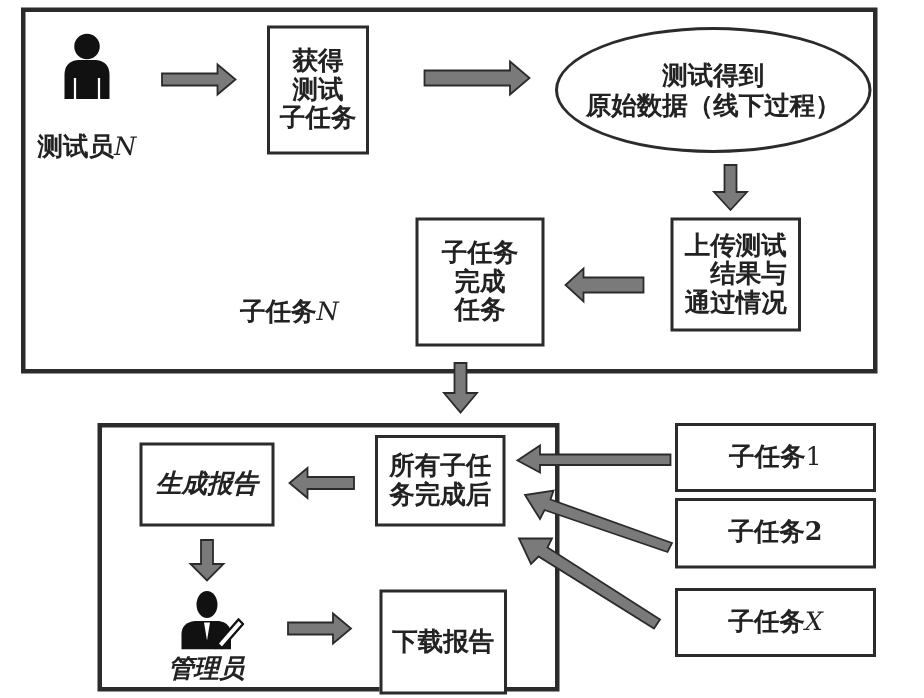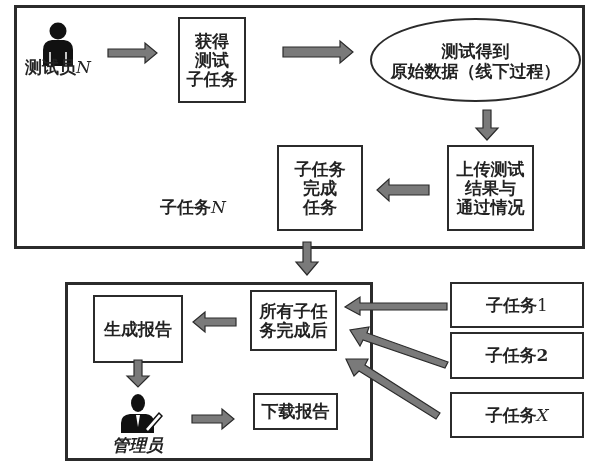--- a/index.html
+++ b/index.html
@@ -21,47 +21,47 @@
 <body>
 
 <div class="frame" style="left:14px;top:5px;width:571px;height:244px;"></div>
 <div class="frame" style="left:65px;top:282px;width:308px;height:179px;"></div>
 
 <svg style="position:absolute;left:38px;top:22px;" width="40" height="44" viewBox="0 0 40 44">
   <circle cx="20" cy="9" r="8.5" fill="#111"></circle>
   <path d="M5 44 L5 28 Q5 19 14 18 L26 18 Q35 19 35 28 L35 44 Z" fill="#111"></path>
   <path d="M12 30 L12 44 M28 30 L28 44" stroke="#fff" stroke-width="1.5"></path>
 </svg>
-<div class="lbl" style="left:25px;top:56px;">
+<div class="lbl" style="left:25px;top:86px;">
   <span>测试员</span><span class="ital">N</span>
 </div>
 
 <div class="box ml" style="left:178px;top:17px;width:68px;height:86px;">获得
 测试
 子任务</div>
 
 <div class="ellipse ml" style="left:370px;top:18px;width:211px;height:84px;padding-top:2px;">测试得到
 原始数据（线下过程）</div>
 
-<div class="box ml" style="left:447px;top:145px;width:87px;height:86px;">上传测试
+<div class="box ml" style="left:447px;top:145px;width:87px;height:76px;text-align:right;">上传测试
 结果与
 通过情况</div>
 
 <div class="box ml" style="left:277px;top:145px;width:86px;height:86px;">子任务
 完成
 任务</div>
 
 <div class="lbl" style="left:160px;top:178px;margin-top:18px;">
   <span>子任务</span><span class="ital">N</span>
 </div>
 
 <div class="box ml" style="left:250px;top:290px;width:87px;height:61px;">所有子任
 务完成后</div>
-<div class="box" style="left:93px;top:295px;width:90px;height:68px;">生成报告</div>
-<div class="box" style="left:253px;top:393px;width:85px;height:37px;">下载报告</div>
+<div class="box" style="left:93px;top:295px;width:90px;height:56px;font-style:italic;">生成报告</div>
+<div class="box" style="left:253px;top:393px;width:85px;height:70px;">下载报告</div>
 
 <svg style="position:absolute;left:117px;top:393px;" width="46" height="40" viewBox="0 0 46 40">
   <ellipse cx="21" cy="10" rx="7" ry="9" fill="#111"></ellipse>
   <path d="M4 40 L4 30 Q4 22 13 21 L29 21 Q36 22 37 28 L37 40 Z" fill="#111"></path>
   <path d="M19 22 L21 34 L23 22 Z" fill="#fff"></path>
   <path d="M28 36 L42 20 L45 23 L31 39 Z" fill="#fff" stroke="#111" stroke-width="1.5"></path>
   <path d="M28 36 L26 40 L31 39 Z" fill="#111"></path>
 </svg>
 <div class="lbl" style="left:112px;top:434px;font-style:italic;">管理员</div>
 

